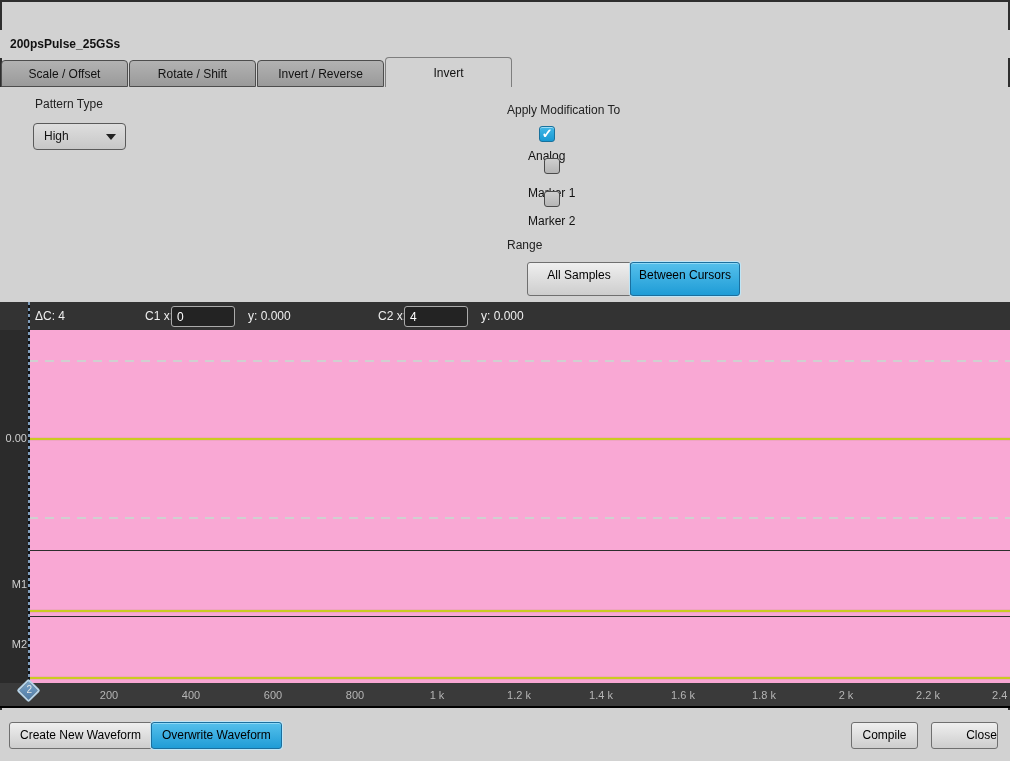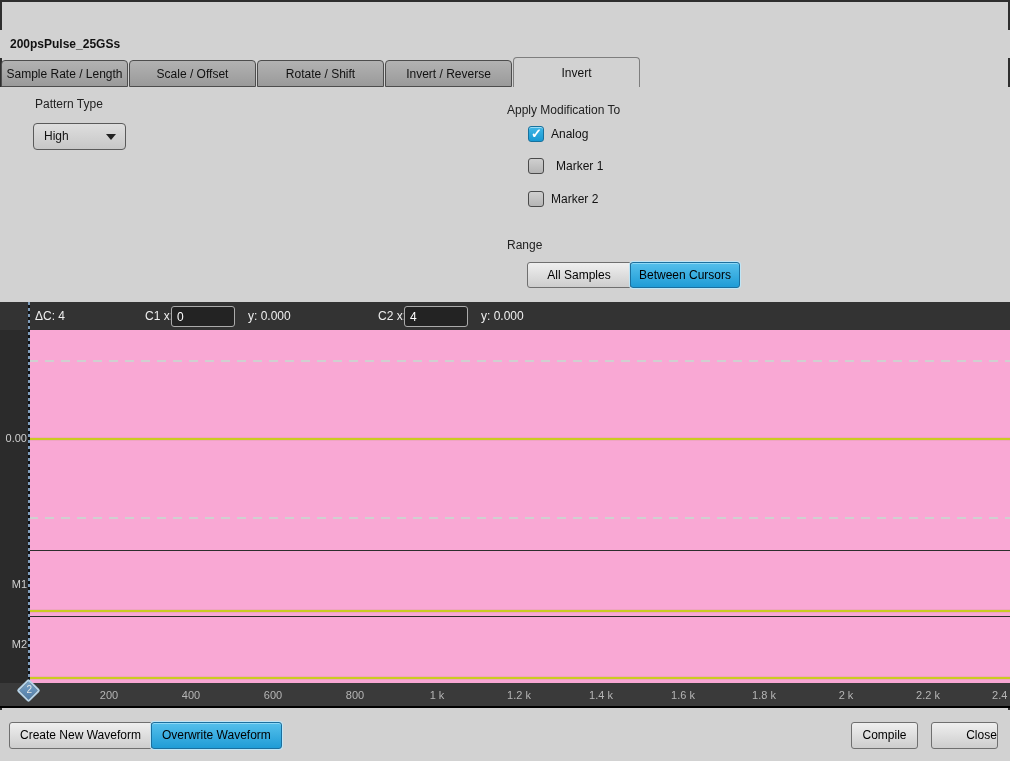--- a/index.html
+++ b/index.html
@@ -28,29 +28,29 @@
     border-bottom:none; z-index:2; }
   
   .panel { position:absolute; top:87px; left:0; right:0; height:215px; background:#d2d2d2; }
   .lbl { position:absolute; font-size:12px; color:#222; white-space:nowrap; }
   .dropdown { position:absolute; left:33px; top:36px; width:93px; height:27px;
     background:linear-gradient(#dedede,#c7c7c7); border:1px solid #5a5a5a; border-radius:4px;
     cursor:pointer; }
   .dropdown .dd-value { position:absolute; left:10px; top:0; line-height:25px; font-size:12px; color:#111; }
   .dropdown .dd-arrow { position:absolute; right:9px; top:10px; width:0; height:0;
     border-left:5px solid transparent; border-right:5px solid transparent; border-top:6px solid #222; }
-  .cb-row { position:absolute; display:flex; align-items:center; gap:7px; cursor:pointer; }
+  .cb-row { position:absolute; display:flex; align-items:center; gap:7px; cursor:pointer;flex-direction:column; }
   .cb-box { width:16px; height:16px; border:1px solid #4a4a4a; border-radius:3px;
     background:linear-gradient(#cfcfcf,#b5b5b5); position:relative; }
   .cb-row.checked .cb-box { background:linear-gradient(#41b7e6,#1899d3); border-color:#18719d;
     box-shadow: inset 0 1px 0 #9adcf7; }
   .cb-row.checked .cb-box::after { content:"✓"; position:absolute; left:2px; top:-1px;
     font-size:13px; font-weight:bold; color:#fff; }
   .cb-label { font-size:12px; color:#111; }
-  .seg-btn { height:26px; font-size:12px; color:#000; text-align:center;
+  .seg-btn { height:34px; font-size:12px; color:#000; text-align:center;
     background:linear-gradient(#efefef,#cdcdcd); border:1px solid #6f6f6f; border-radius:3px;
     cursor:pointer; display:inline-block; line-height:24px; white-space:nowrap; }
   .seg-btn.selected { background:linear-gradient(#55c0ec,#1f9cd6); border-color:#1b6f9e;
     box-shadow: inset 0 1px 0 #8ed8f5, 0 0 0 1px #bfe6f7; }
   .range-toggle { position:absolute; left:527px; top:175px; display:flex; }
   .range-toggle .seg-btn { border-radius:0; }
   .range-toggle .seg-btn:first-child { border-radius:3px 0 0 3px; width:104px; }
   .range-toggle .seg-btn:last-child { border-radius:3px; width:110px; margin-left:-1px; }
   
   .cursor-bar { position:absolute; top:302px; left:0; right:0; height:28px; background:#333333; }
@@ -92,21 +92,20 @@
 <body>
 
 <div class="window">
 
 
   <div class="subtitle-bar">
     <span class="subtitle-text">200psPulse_25GSs</span>
   </div>
 
   <div class="tabs-row">
-    <div class="tab">Sample Rate / Length</div>
     <div class="tab">Scale / Offset</div>
     <div class="tab">Rotate / Shift</div>
     <div class="tab">Invert / Reverse</div>
     <div class="tab active">Invert</div>
   </div>
 
   <div class="panel">
     <span class="lbl" style="left:35px; top:10px;">Pattern Type</span>
     <div class="dropdown">
       <span class="dd-value">High</span>

